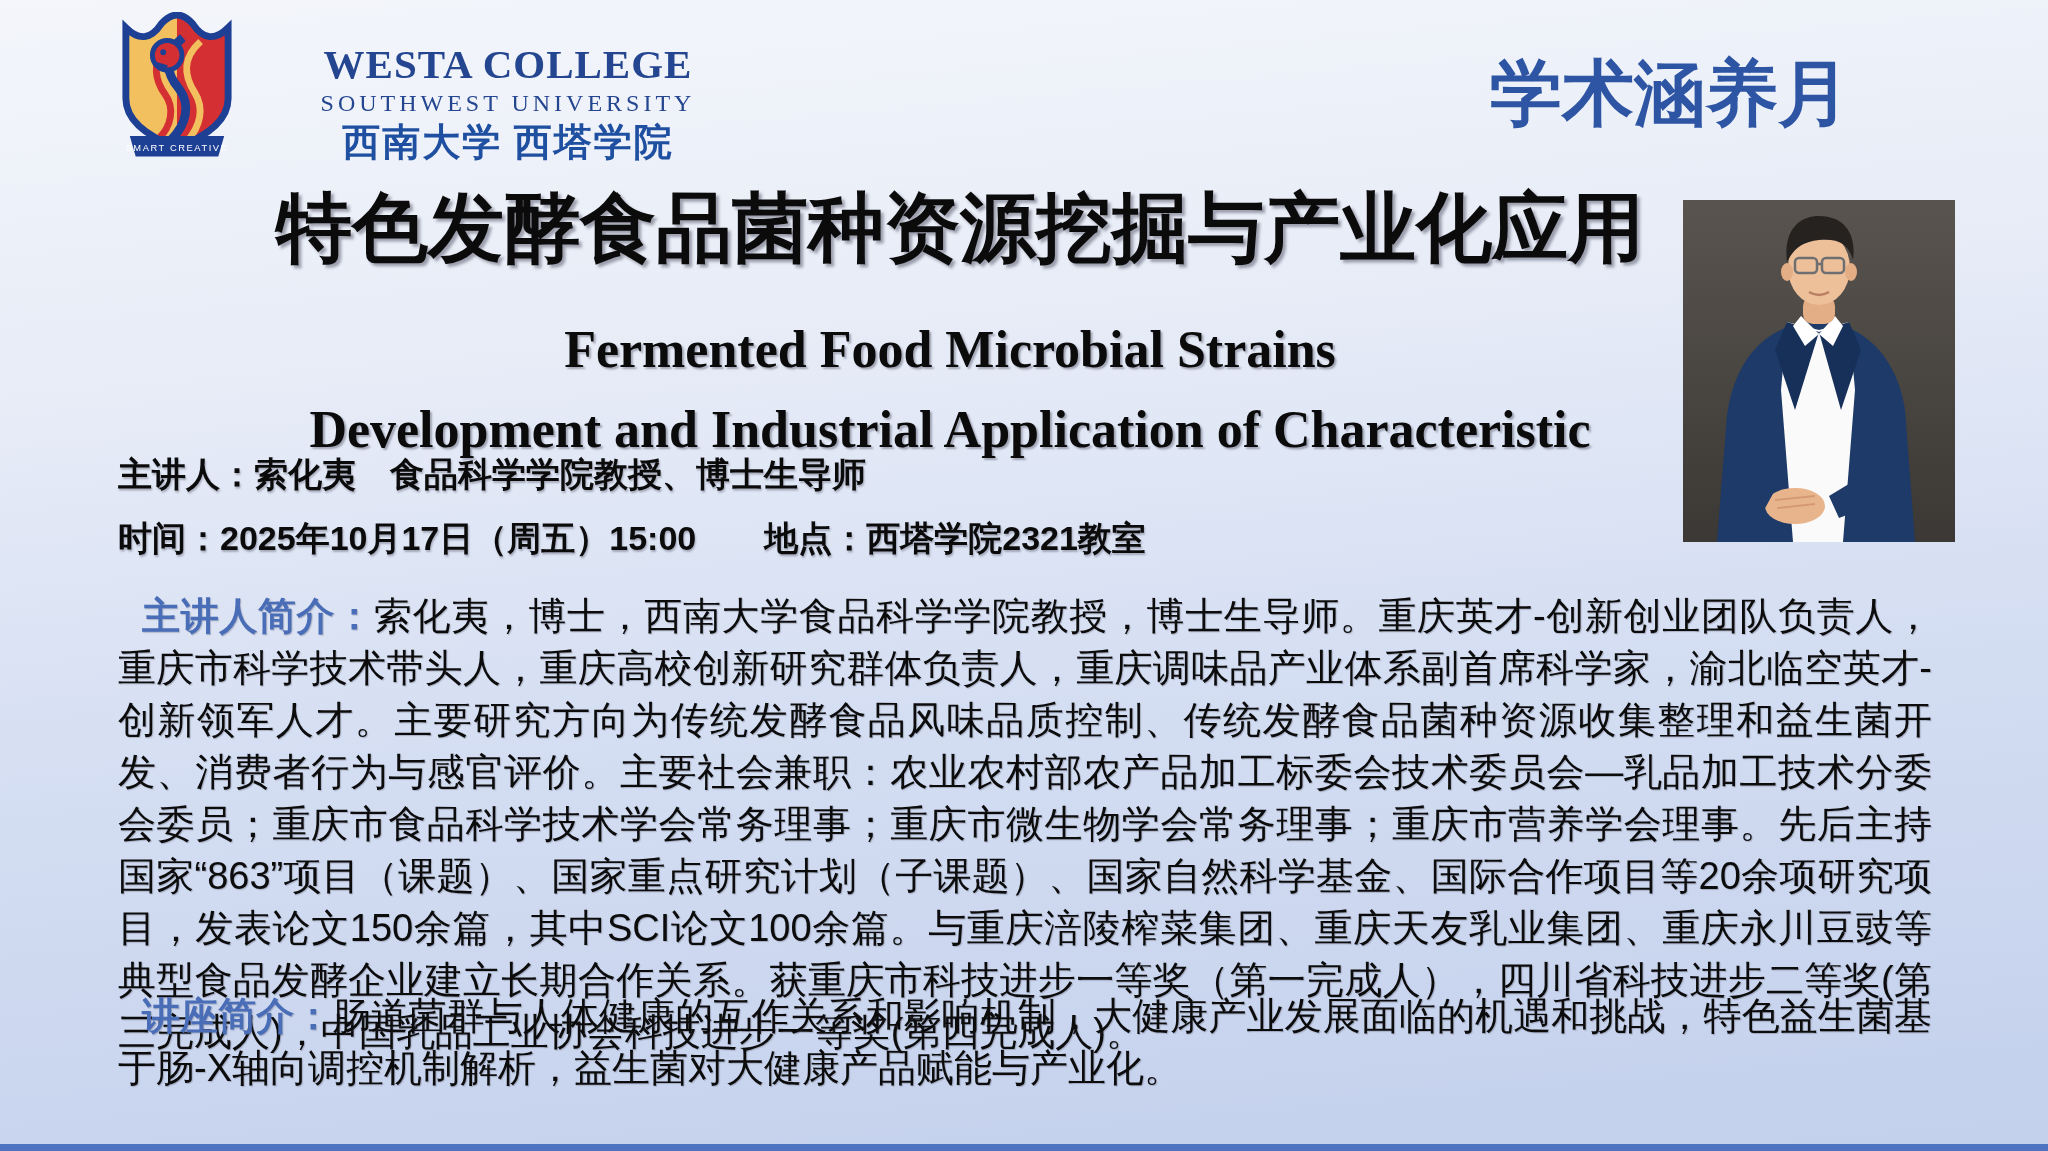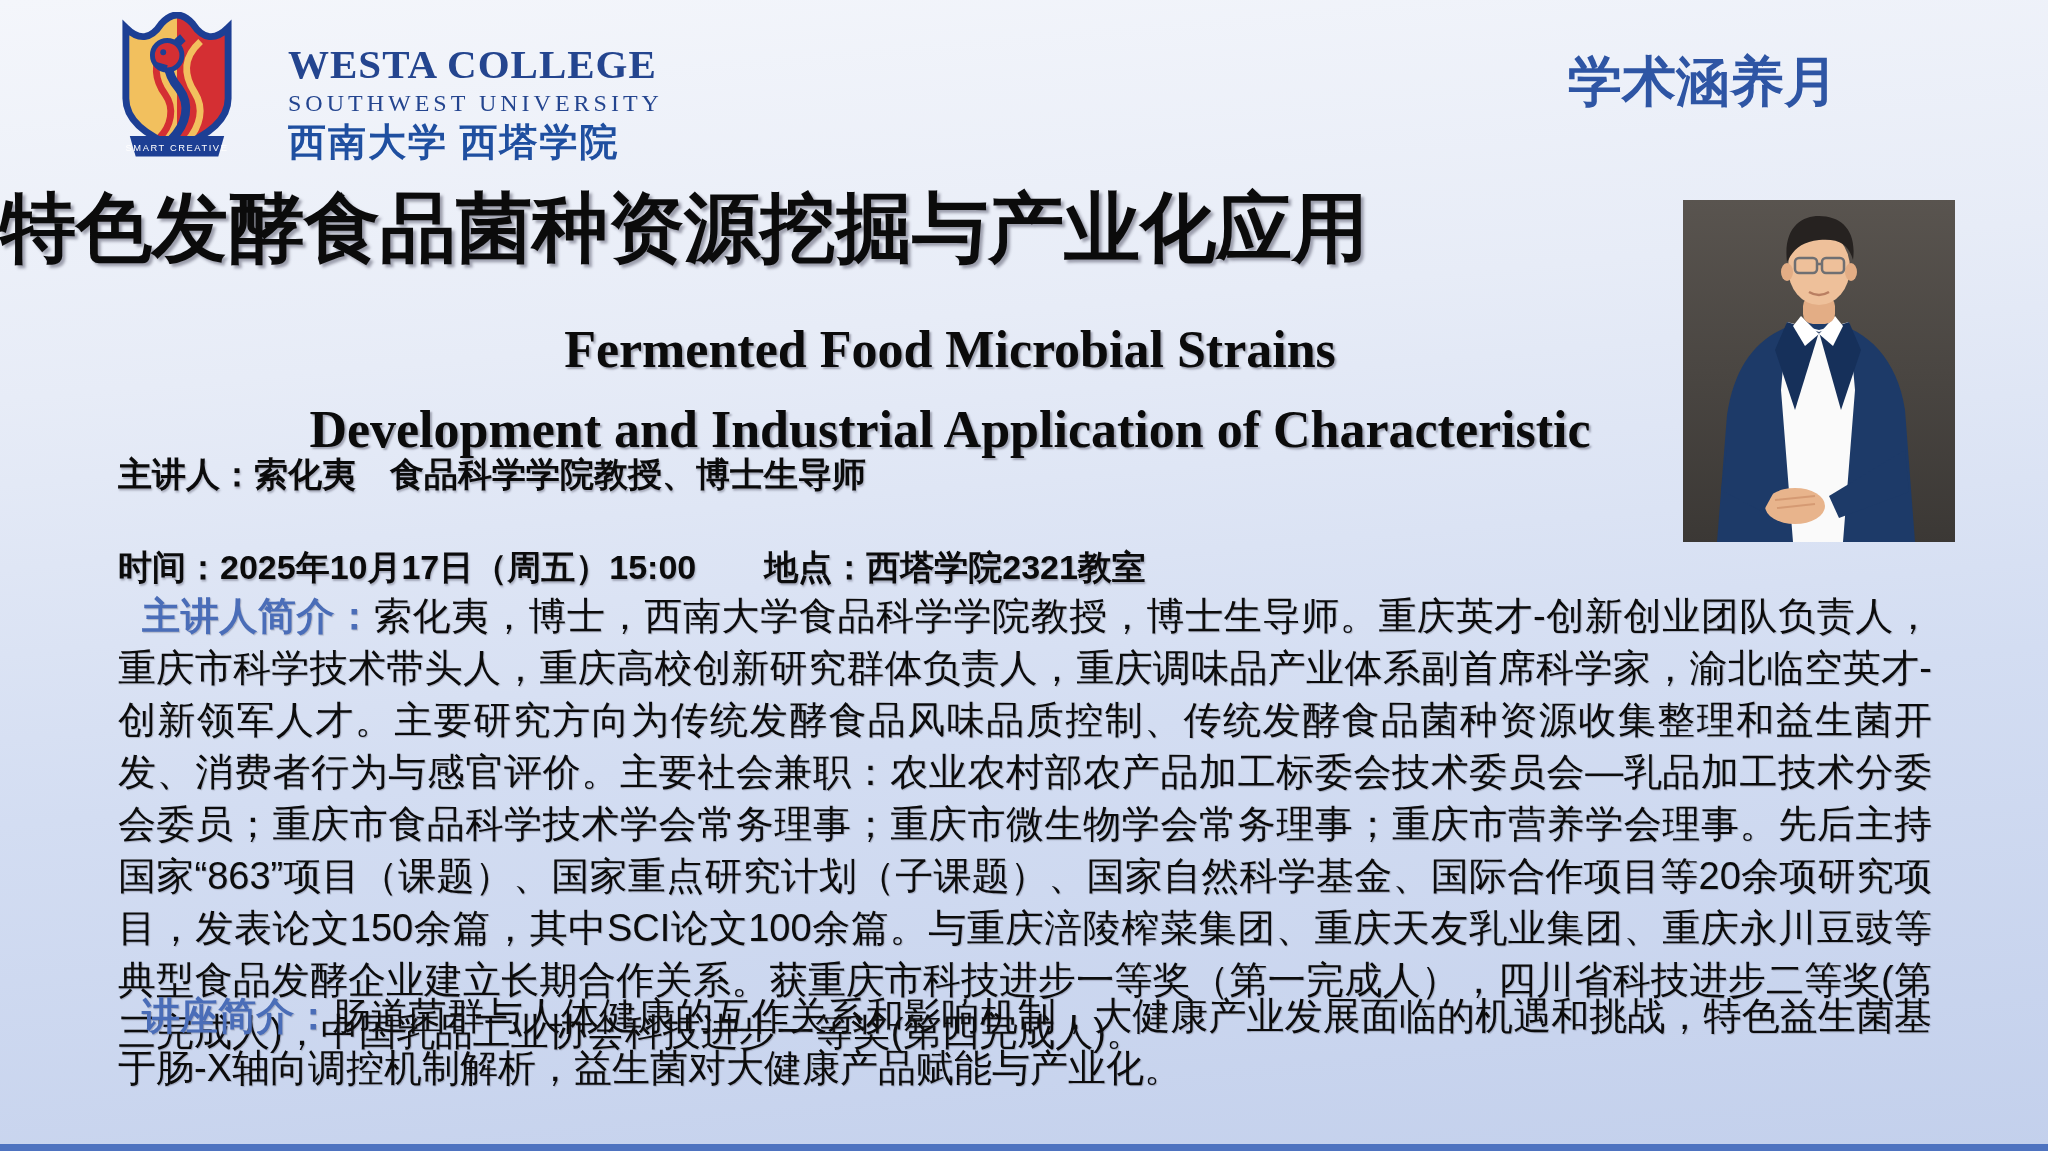--- a/index.html
+++ b/index.html
@@ -2,44 +2,44 @@
 <html><head>
 <meta charset="utf-8">
 <style>
   * { margin:0; padding:0; box-sizing:border-box; }
   html,body { width:2048px; height:1151px; overflow:hidden; }
   body {
     position:relative;
     font-family:"Liberation Sans","DejaVu Sans",sans-serif;
     background:linear-gradient(175deg,#f4f6fb 0%, #e7ecf7 30%, #d3ddf2 62%, #c3d0ec 100%);
   }
-  .abs { position:absolute; }
+  .abs { position:absolute;text-align:center; }
 
   
   .logo-shield { left:118px; top:12px; width:118px; height:150px; }
   .logo-text { left:288px; top:40px; width:440px; color:#24458f; }
   .logo-en1 {
     font-family:"Liberation Serif","DejaVu Serif",serif;
     font-size:41px; font-weight:600; letter-spacing:1px; color:#24458f;
     line-height:48px; white-space:nowrap;
   }
   .logo-en2 {
     font-family:"Liberation Serif","DejaVu Serif",serif;
     font-size:24px; font-weight:500; letter-spacing:4px; color:#24458f;
     line-height:30px; white-space:nowrap;
   }
   .logo-cn {
     font-family:"Liberation Serif","DejaVu Serif",serif;
     font-size:38px; font-weight:bold; color:#1f4fa0;
     line-height:48px; white-space:nowrap; letter-spacing:2px;
   }
   .event-badge {
-    right:210px; top:46px;
+    right:198px; top:46px;
     font-family:"Liberation Serif","DejaVu Serif",serif;
-    font-size:54px; font-weight:bold; color:#2e55a4;
+    font-size:72px; font-weight:bold; color:#2e55a4;
     white-space:nowrap;
   }
 
   
   .title-cn {
     left:0; top:178px; width:1920px; 
     font-size:76px; font-weight:bold; color:#0b0b0b;
     text-shadow:3px 3px 3px rgba(60,60,80,.45);
     white-space:nowrap;
   }
@@ -51,21 +51,21 @@
     text-shadow:2px 2px 2px rgba(60,60,80,.4);
   }
 
   
   .meta {
     left:118px; font-size:34px; font-weight:bold; color:#0b0b0b;
     white-space:pre-wrap;
     text-shadow:1px 2px 2px rgba(60,60,80,.35);
   }
   .meta1 { top:452px; }
-  .meta2 { top:545px; }
+  .meta2 { top:516px; }
 
   
   .para {
     left:118px; width:1814px;
     font-size:38px; line-height:52px; color:#0c0c0c;
     text-align:justify; text-align-last:left;
     text-shadow:1px 1px 1px rgba(70,70,90,.3);
   }
   .para .label { color:#4a6db8; font-weight:bold;margin-left:24px; }
   .bio { top:590px; }

